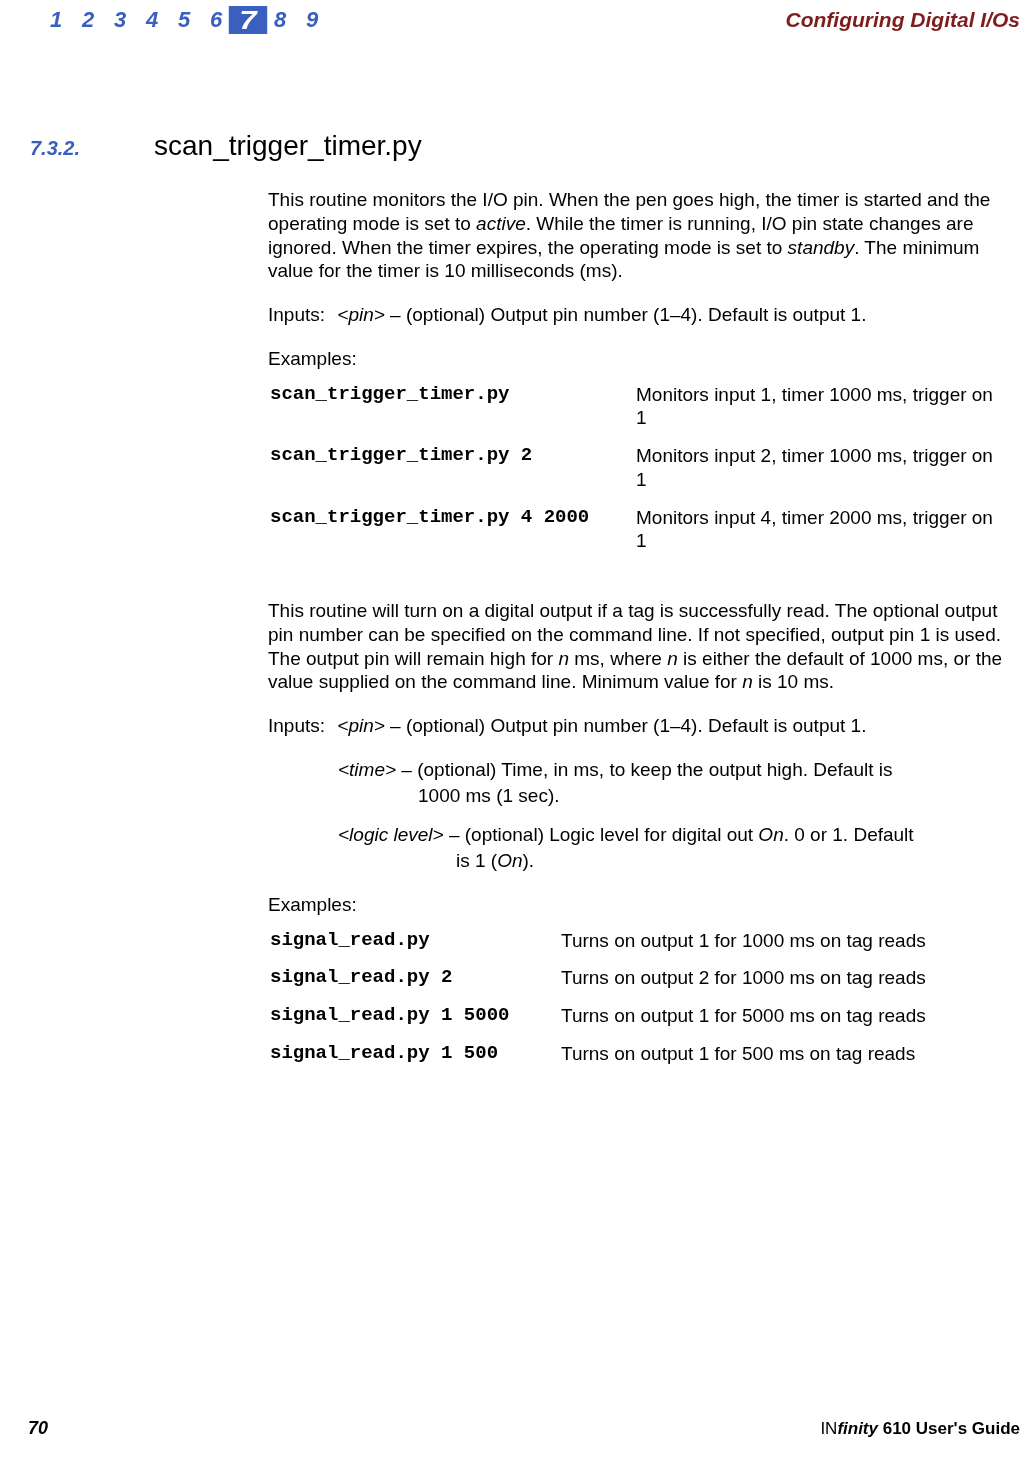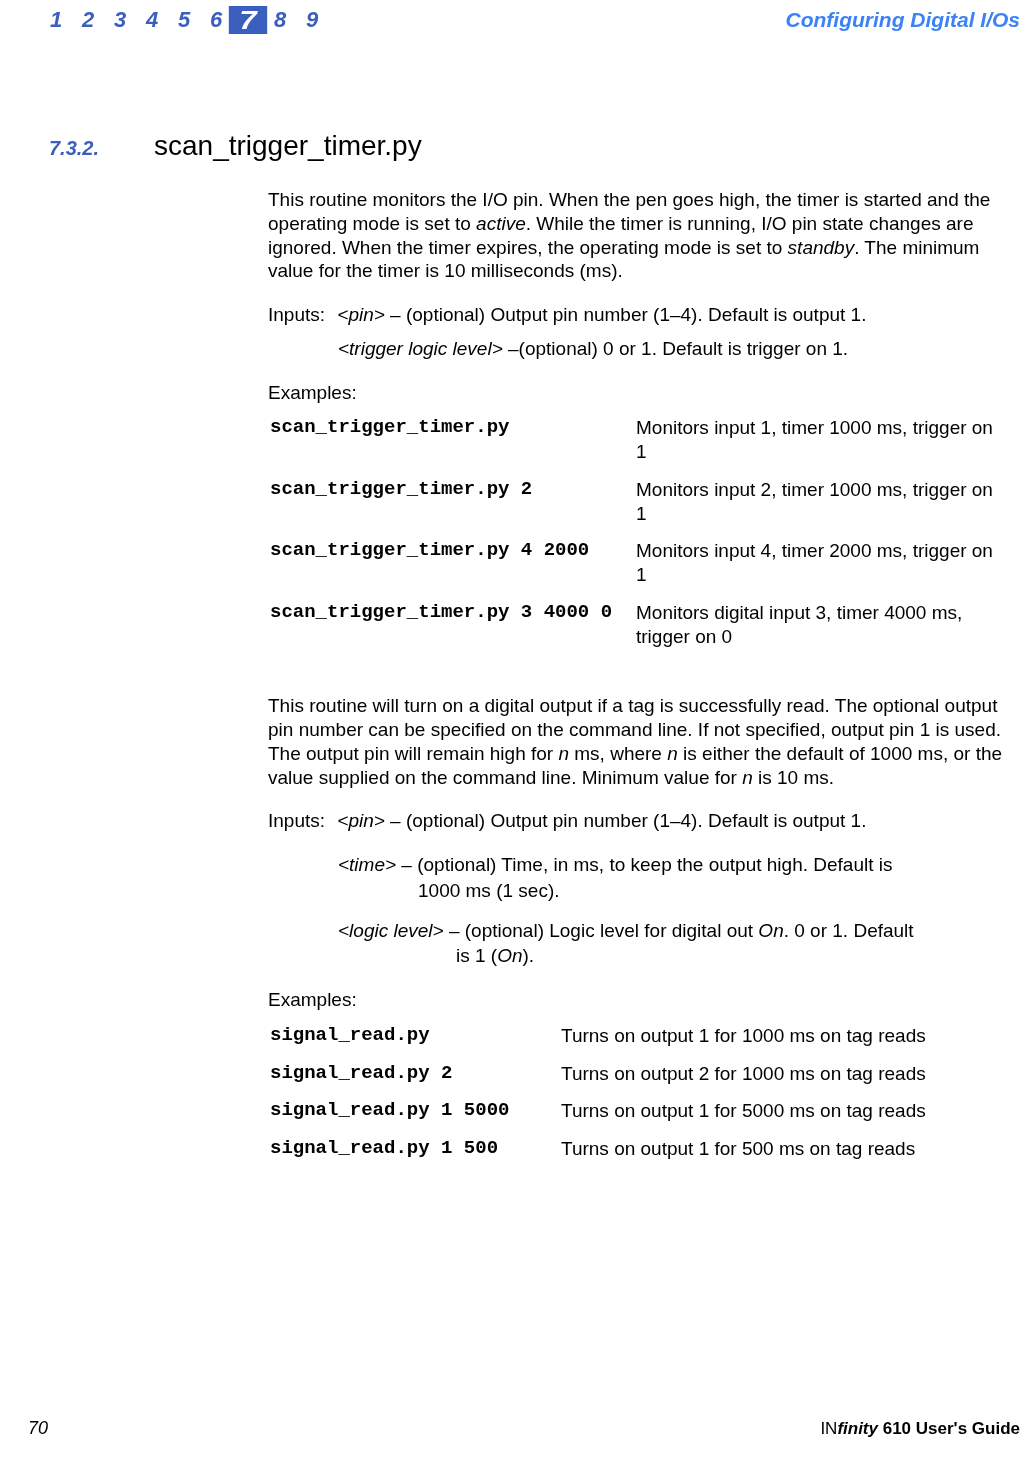--- a/index.html
+++ b/index.html
@@ -41,21 +41,21 @@
       background: #3b5fbf;
       color: white;
       font-size: 26px;
       transform: scaleX(1.2);
     }
     .header-title {
       font-family: "Segoe UI", sans-serif;
       font-weight: 700;
       font-style: italic;
       font-size: 21px;
-      color: #3b82f6;
+      color: #7f1d1d;
       padding-right: 4px;
       text-align: center;
     }
     .content {
       padding: 0 30px 0 30px;
     }
     .section {
       margin-top: 90px;
     }
     .section + .section {
@@ -67,21 +67,21 @@
       gap: 36px;
       margin-bottom: 26px;
     }
     .section-number {
       font-family: "Segoe UI", sans-serif;
       font-weight: 700;
       font-style: italic;
       font-size: 20px;
       color: #3b5fbf;
       width: 88px;
-      text-align: center;
+      text-align: left;
     }
     .section-title {
       font-family: "Segoe UI", sans-serif;
       font-weight: 400;
       font-size: 28px;
       color: #000;
     }
     .body-block {
       margin-left: 238px;
       font-size: 19px;
@@ -128,21 +128,21 @@
       bottom: 18px;
       left: 0;
       right: 0;
       display: flex;
       justify-content: space-between;
       align-items: baseline;
       padding: 0 14px 0 28px;
     }
     .page-number {
       font-family: "Segoe UI", sans-serif;
-      font-weight: 400;
+      font-weight: 700;
       font-style: italic;
       font-size: 18px;
     }
     .footer-title {
       font-family: "Segoe UI", sans-serif;
       font-style: italic;
       font-size: 17px;
       font-weight: 600;
     }
     .product-prefix {
@@ -182,44 +182,37 @@
     <div class="body-block">
       <p>
         <span>This routine monitors the I/O pin. When the pen goes high, the timer is started and the operating mode is set to </span><span class="italic">active</span><span>. While the timer is running, I/O pin state changes are ignored. When the timer expires, the operating mode is set to </span><span class="italic">standby</span><span>.  The minimum value for the timer is 10 milliseconds (ms).</span>
       </p>
 
       <div class="inputs">
         <div style="margin-bottom:10px;">
           <span class="input-label">Inputs:</span>
           <span class="italic">&lt;pin&gt;</span><span> – (optional) Output pin number (1–4). Default is output 1.</span>
         </div>
-        <div class="input-item">
-          <span class="italic">&lt;trigger logic level&gt;</span><span> –(optional) 0 or 1. Default is trigger on 1.</span>
-        </div>
       </div>
 
       <div class="examples-label">Examples:</div>
       <table class="examples-table">
         <tbody>
             <tr>
           <td class="mono" width="350px">scan_trigger_timer.py</td>
           <td class="desc">Monitors input 1, timer 1000 ms, trigger on 1</td>
         </tr>
         <tr>
           <td class="mono">scan_trigger_timer.py 2</td>
           <td class="desc">Monitors input 2, timer 1000 ms, trigger on 1</td>
         </tr>
         <tr>
           <td class="mono">scan_trigger_timer.py 4 2000</td>
           <td class="desc">Monitors input 4, timer 2000 ms, trigger on 1</td>
         </tr>
-        <tr>
-          <td class="mono">scan_trigger_timer.py 3 4000 0</td>
-          <td class="desc">Monitors digital input 3, timer 4000 ms, trigger on 0</td>
-        </tr>
       </tbody>
         </table>
     </div>
   </div>
 
   <div class="section">
     <div class="body-block">
       <p>
         <span>This routine will turn on a digital output if a tag is successfully read. The optional output pin number can be specified on the command line. If not specified, output pin 1 is used. The output pin will remain high for </span><span class="italic">n</span><span> ms, where </span><span class="italic">n</span><span> is either the default of 1000 ms, or the value supplied on the command line. Minimum value for </span><span class="italic">n</span><span> is 10 ms.</span>
       </p>

